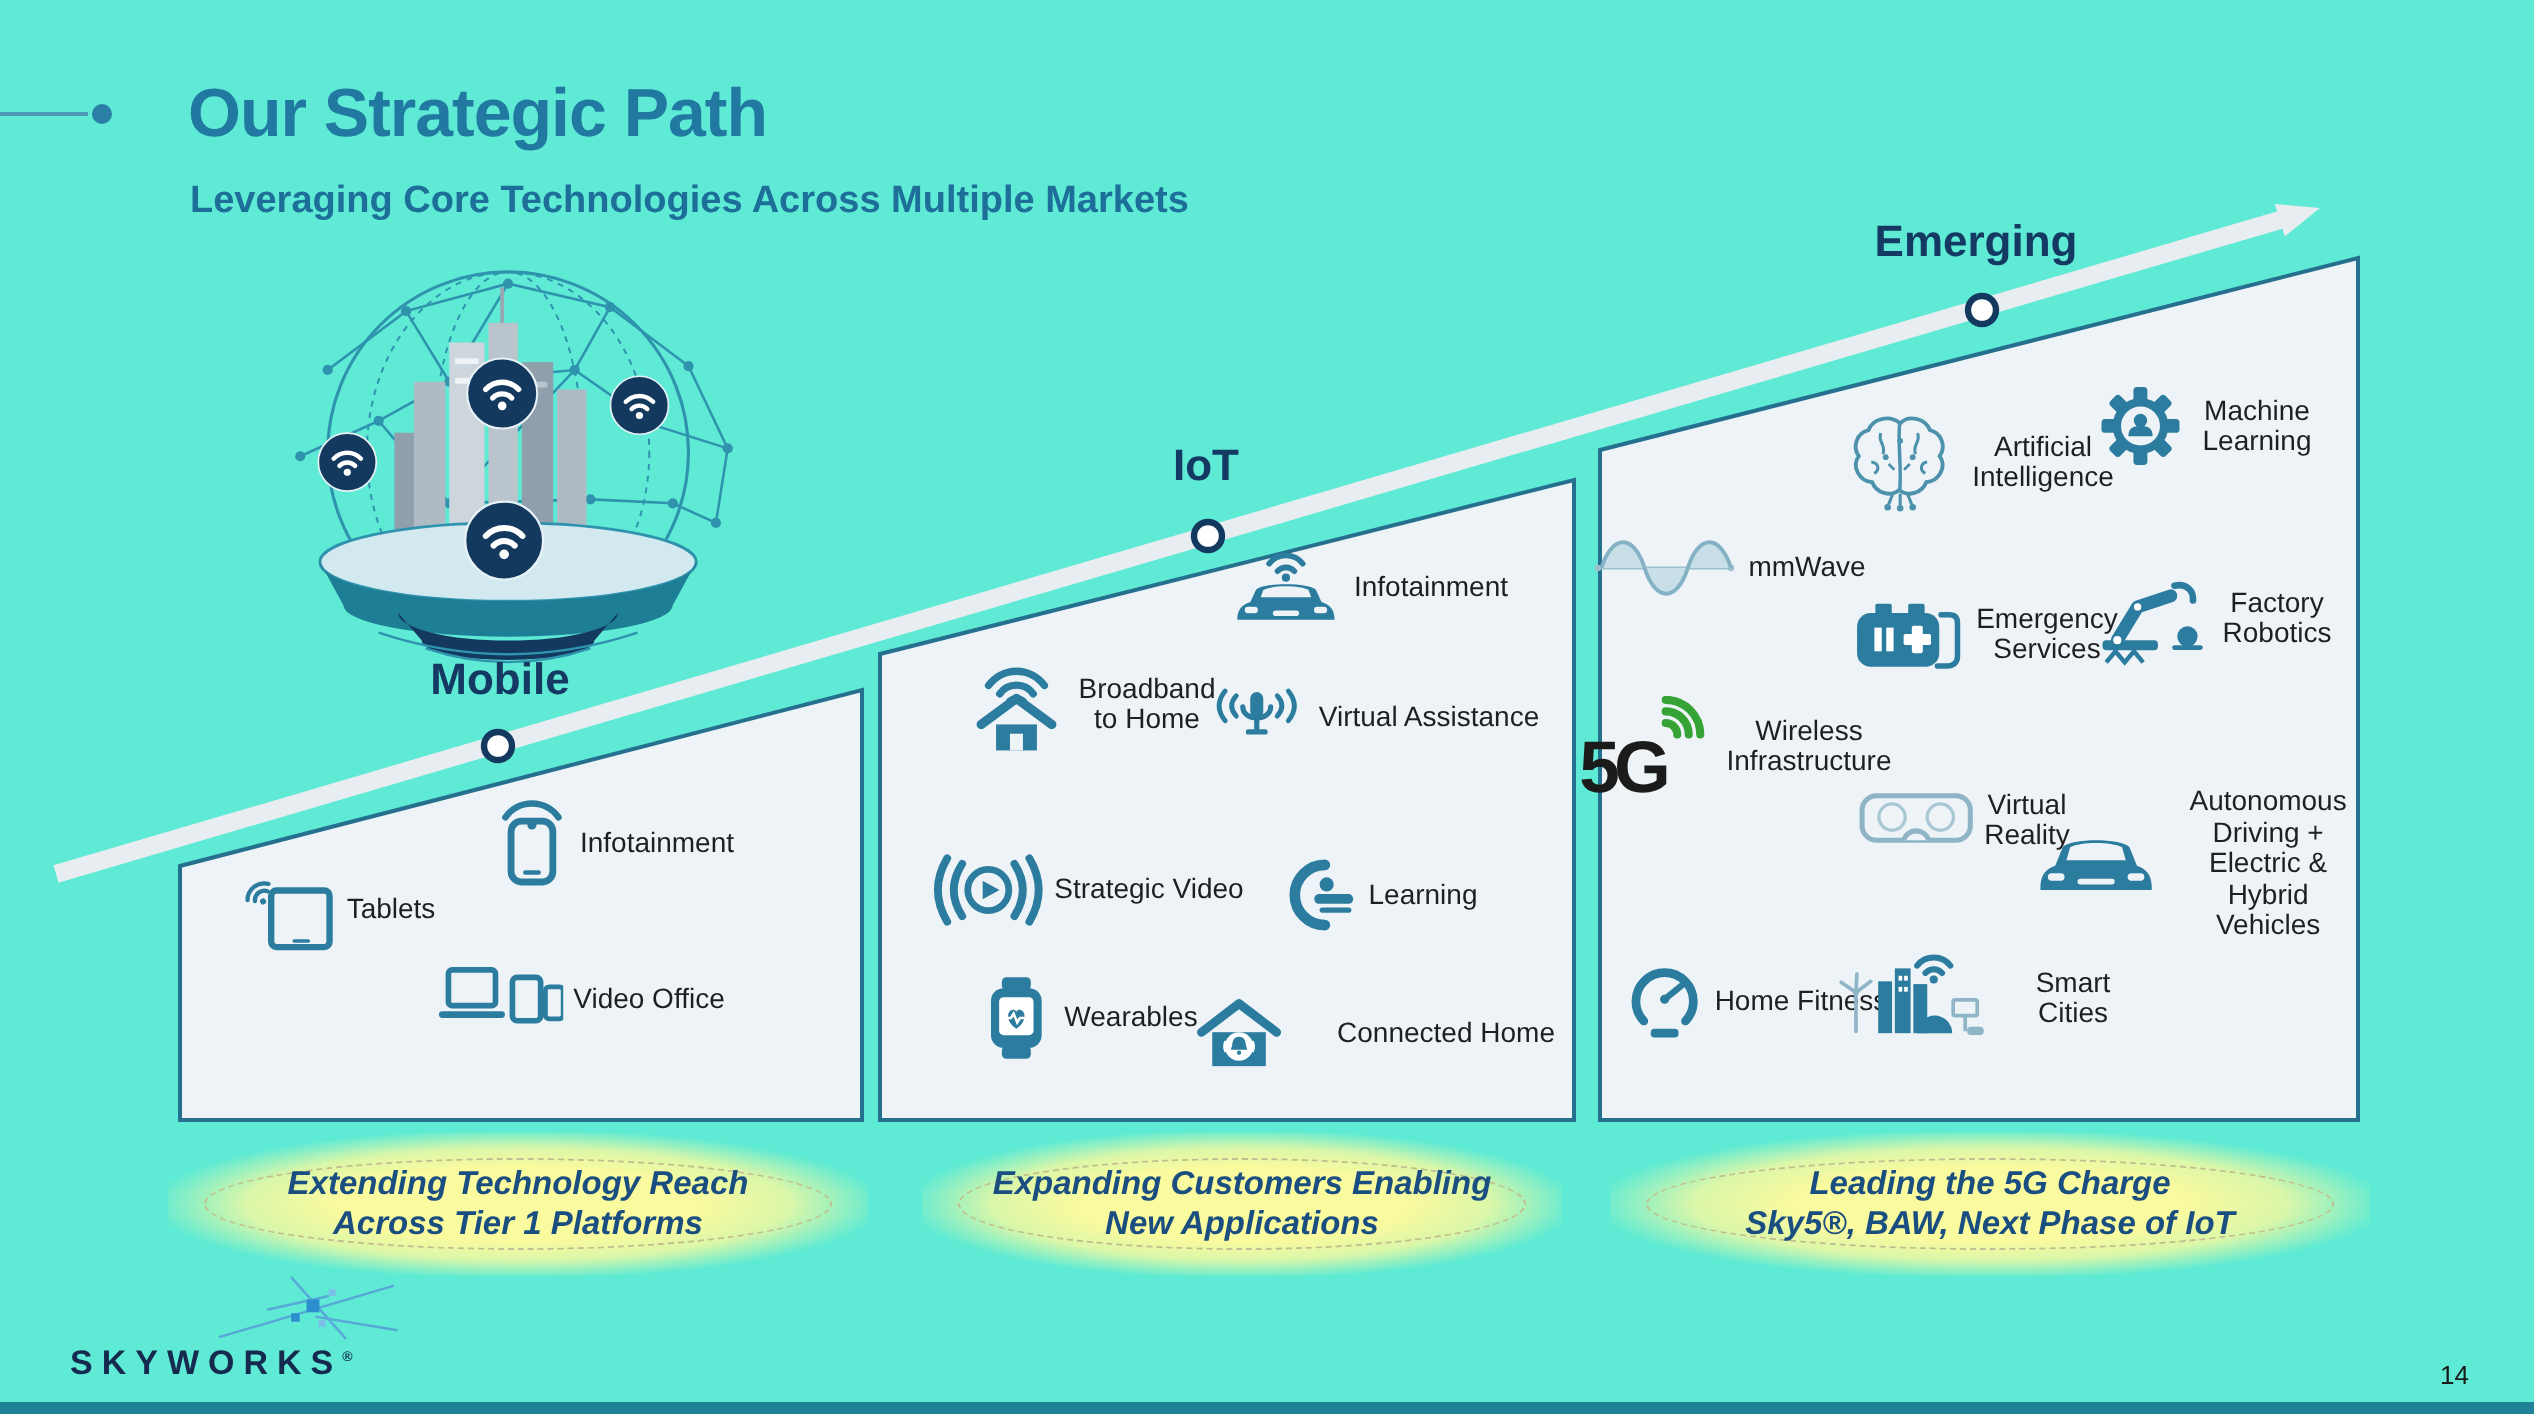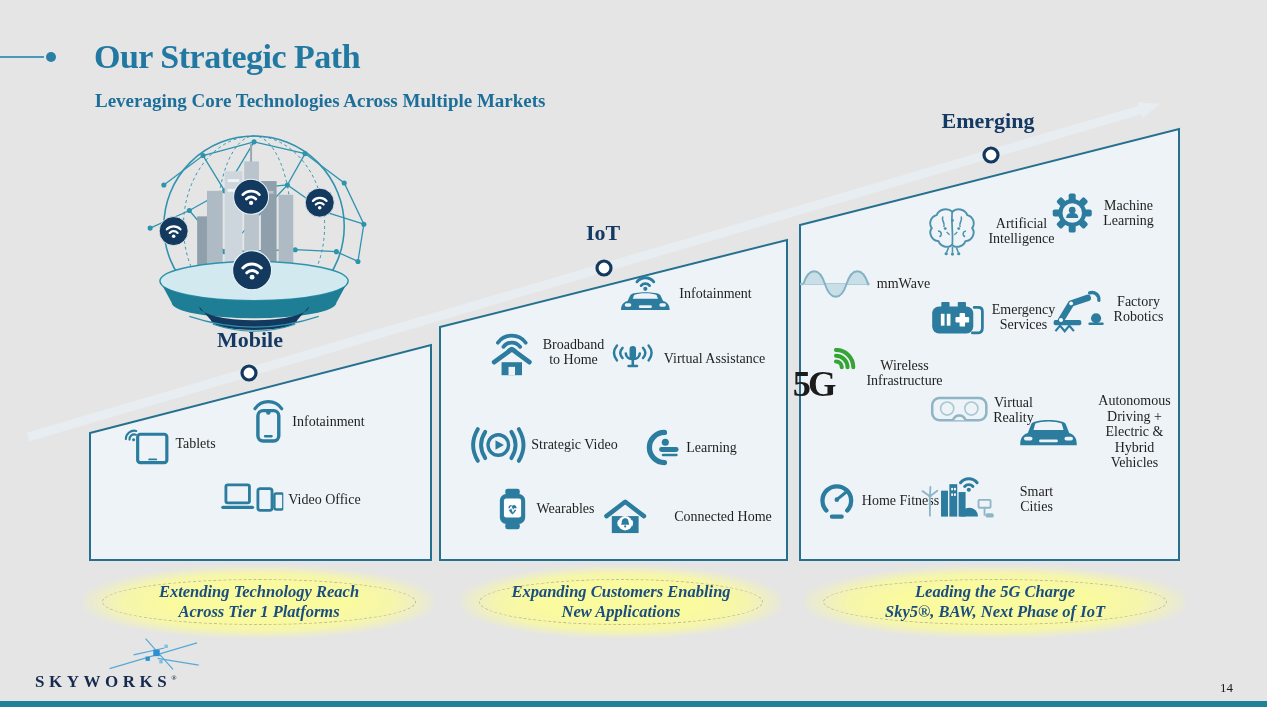--- a/index.html
+++ b/index.html
@@ -1,17 +1,17 @@
 <!DOCTYPE html>
 <html><head>
 <meta charset="utf-8">
 <style>
   html,body{margin:0;padding:0;background:#fff;}
-  .slide{position:relative;width:1267px;height:707px;background:#e5e5e5;overflow:hidden;
-         font-family:Liberation Serif, serif;}
+  .slide{position:relative;width:1267px;height:707px;background:#5eead4;overflow:hidden;
+         font-family:Liberation Sans, sans-serif;}
   .bg{position:absolute;left:0;top:0;}
   .title{position:absolute;left:94px;top:38px;font-size:34px;font-weight:700;color:#2179a1;letter-spacing:-0.5px;}
   .subtitle{position:absolute;left:95px;top:90px;font-size:19px;font-weight:700;color:#1d6f99;}
   .ptitle{position:absolute;transform:translateX(-50%);font-size:22px;font-weight:700;color:#143a63;white-space:nowrap;}
   .it{position:absolute;display:flex;flex-direction:row;align-items:center;gap:5px;transform:translateX(-50%);}
   .it .lb{font-size:14px;line-height:15.5px;color:#1f1f1f;text-align:center;white-space:pre-line;}
   .ic{display:block;color:#2b7c9e;}
   .cap{position:absolute;background:radial-gradient(ellipse at center,#fafa9e 36%,rgba(250,250,158,.8) 55%,rgba(250,250,158,0) 74%);}
   .cap .dash{position:absolute;left:18px;right:18px;top:13px;bottom:13px;border:1px dashed #c2bd8e;border-radius:50%;}
   .cap .ctext{position:absolute;inset:0;display:flex;align-items:center;justify-content:center;text-align:center;
@@ -140,21 +140,21 @@
   <div class="it" style="left:307px;top:400px;">
     <svg class="ic" width="38" height="44" viewBox="0 0 40 46">
       <path d="M6 9 A17 17 0 0 1 34 9" stroke="currentColor" stroke-width="3.4" fill="none" stroke-linecap="round"></path>
       <circle cx="20" cy="13" r="2.4" fill="currentColor"></circle>
       <rect x="9" y="11" width="22" height="32" rx="5.5" stroke="currentColor" stroke-width="3.6" fill="none"></rect>
       <line x1="16.5" y1="38" x2="23.5" y2="38" stroke="currentColor" stroke-width="2.4" stroke-linecap="round"></line>
     </svg>
     <div class="lb">Infotainment</div>
   </div>
 
-  <div class="it" style="left:170px;top:421px;">
+  <div class="it" style="left:170px;top:432px;">
     <svg class="ic" width="46" height="46" viewBox="0 0 52 48">
       <g transform="rotate(-38 10 17)" stroke="currentColor" fill="none" stroke-linecap="round">
         <path d="M2.5 13 A9.5 9.5 0 0 1 17.5 13" stroke-width="2.4"></path>
         <path d="M5.5 16 A5.3 5.3 0 0 1 14.5 16" stroke-width="2.4"></path>
       </g>
       <circle cx="9" cy="19" r="1.7" fill="currentColor" transform="rotate(-38 10 17)"></circle>
       <rect x="15" y="13" width="33" height="32" rx="3" stroke="currentColor" stroke-width="3.6" fill="none"></rect>
       <line x1="28" y1="41.5" x2="36" y2="41.5" stroke="currentColor" stroke-width="2" stroke-linecap="round"></line>
     </svg>
     <div class="lb">Tablets</div>

